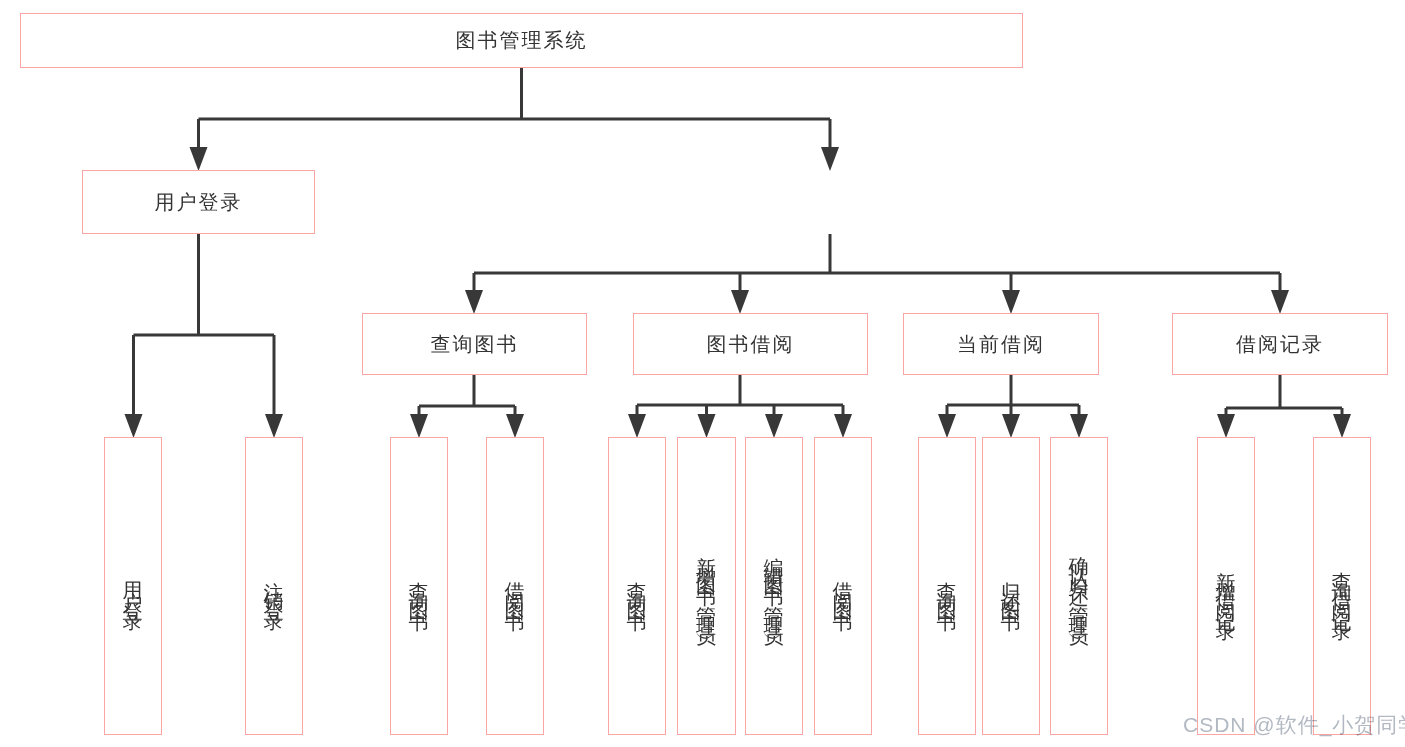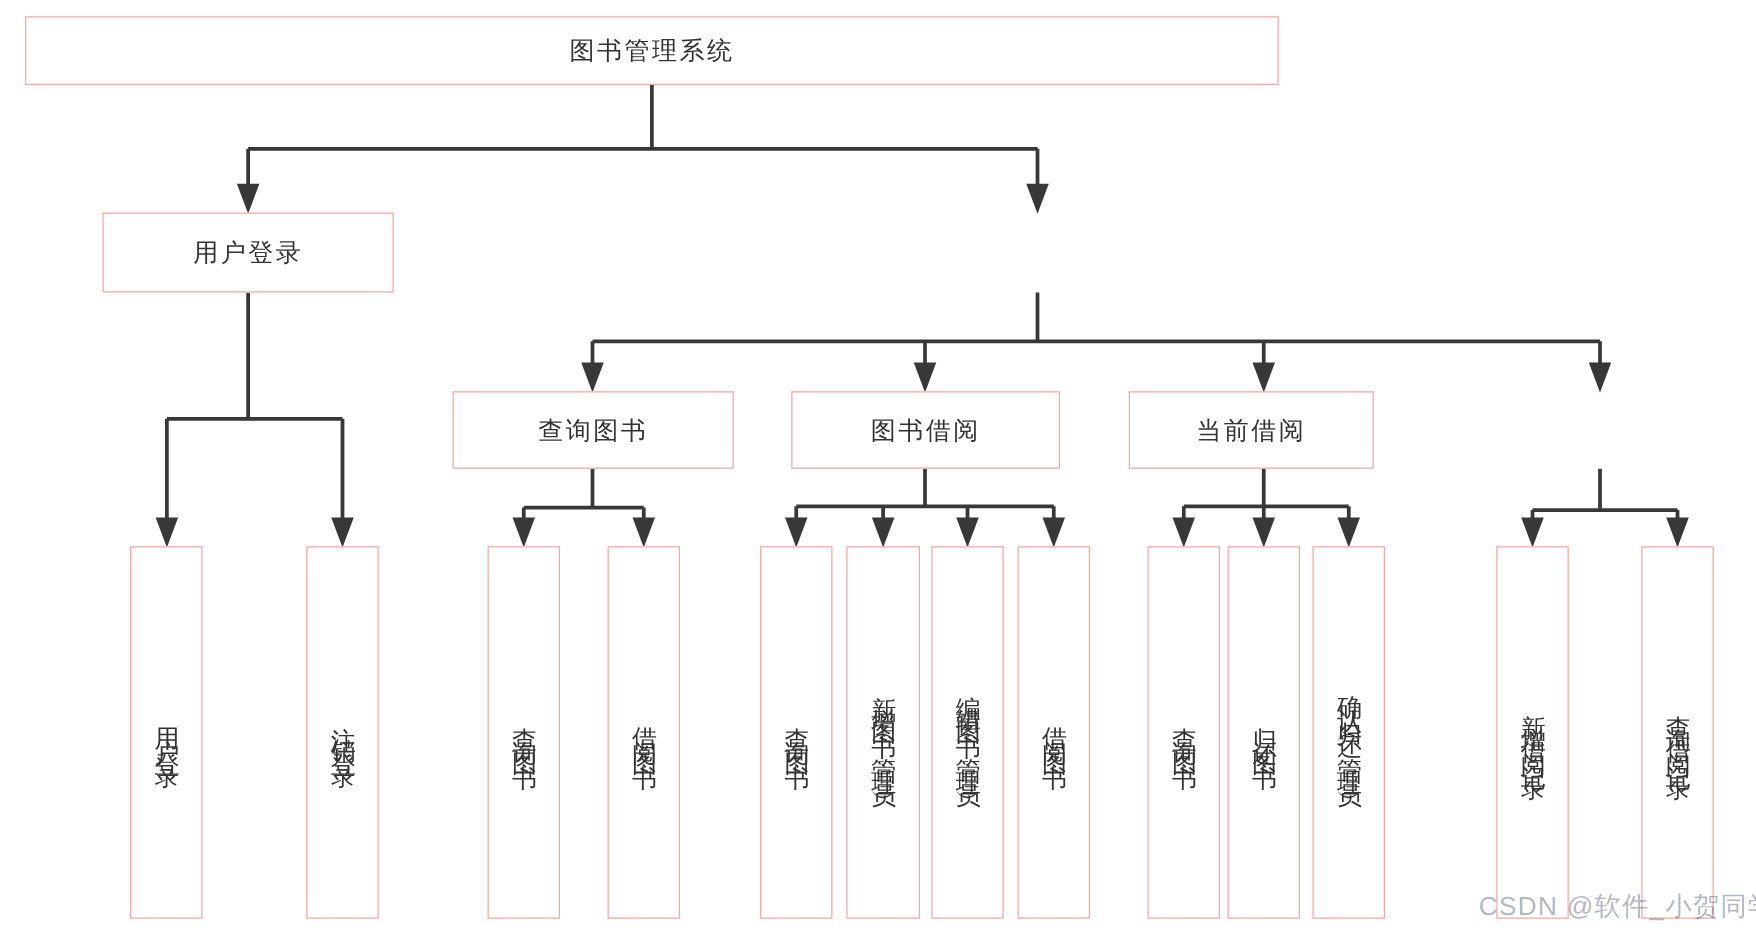--- a/index.html
+++ b/index.html
@@ -126,25 +126,28 @@
     <span class="h-label">图书管理系统</span>
   </div>
 
   <div class="box" style="left:82px; top:170px; width:233px; height:64px;">
     <span class="h-label">用户登录</span>
   </div>
 
   <div class="box" style="left:362px; top:313px; width:225px; height:62px;">
     <span class="h-label">查询图书</span>
   </div>
-  <div class="box" style="left:633px; top:313px; width:215px; height:62px;">
+  <div class="box" style="left:633px; top:313px; width:235px; height:62px;">
     <span class="h-label">图书借阅</span>
   </div>
   <div class="box" style="left:903px; top:313px; width:196px; height:62px;">
     <span class="h-label">当前借阅</span>
+  </div>
+  <div class="box" style="left:1172px; top:313px; width:216px; height:62px;">
+    <span class="h-label">借阅记录</span>
   </div>
 
   <div class="box leaf" style="left:104px; top:437px; width:58px; height:298px;">
     <span class="v-label">用户登录</span>
   </div>
   <div class="box leaf" style="left:245px; top:437px; width:58px; height:298px;">
     <span class="v-label">注销登录</span>
   </div>
 
   <div class="box leaf" style="left:390px; top:437px; width:58px; height:298px;">

